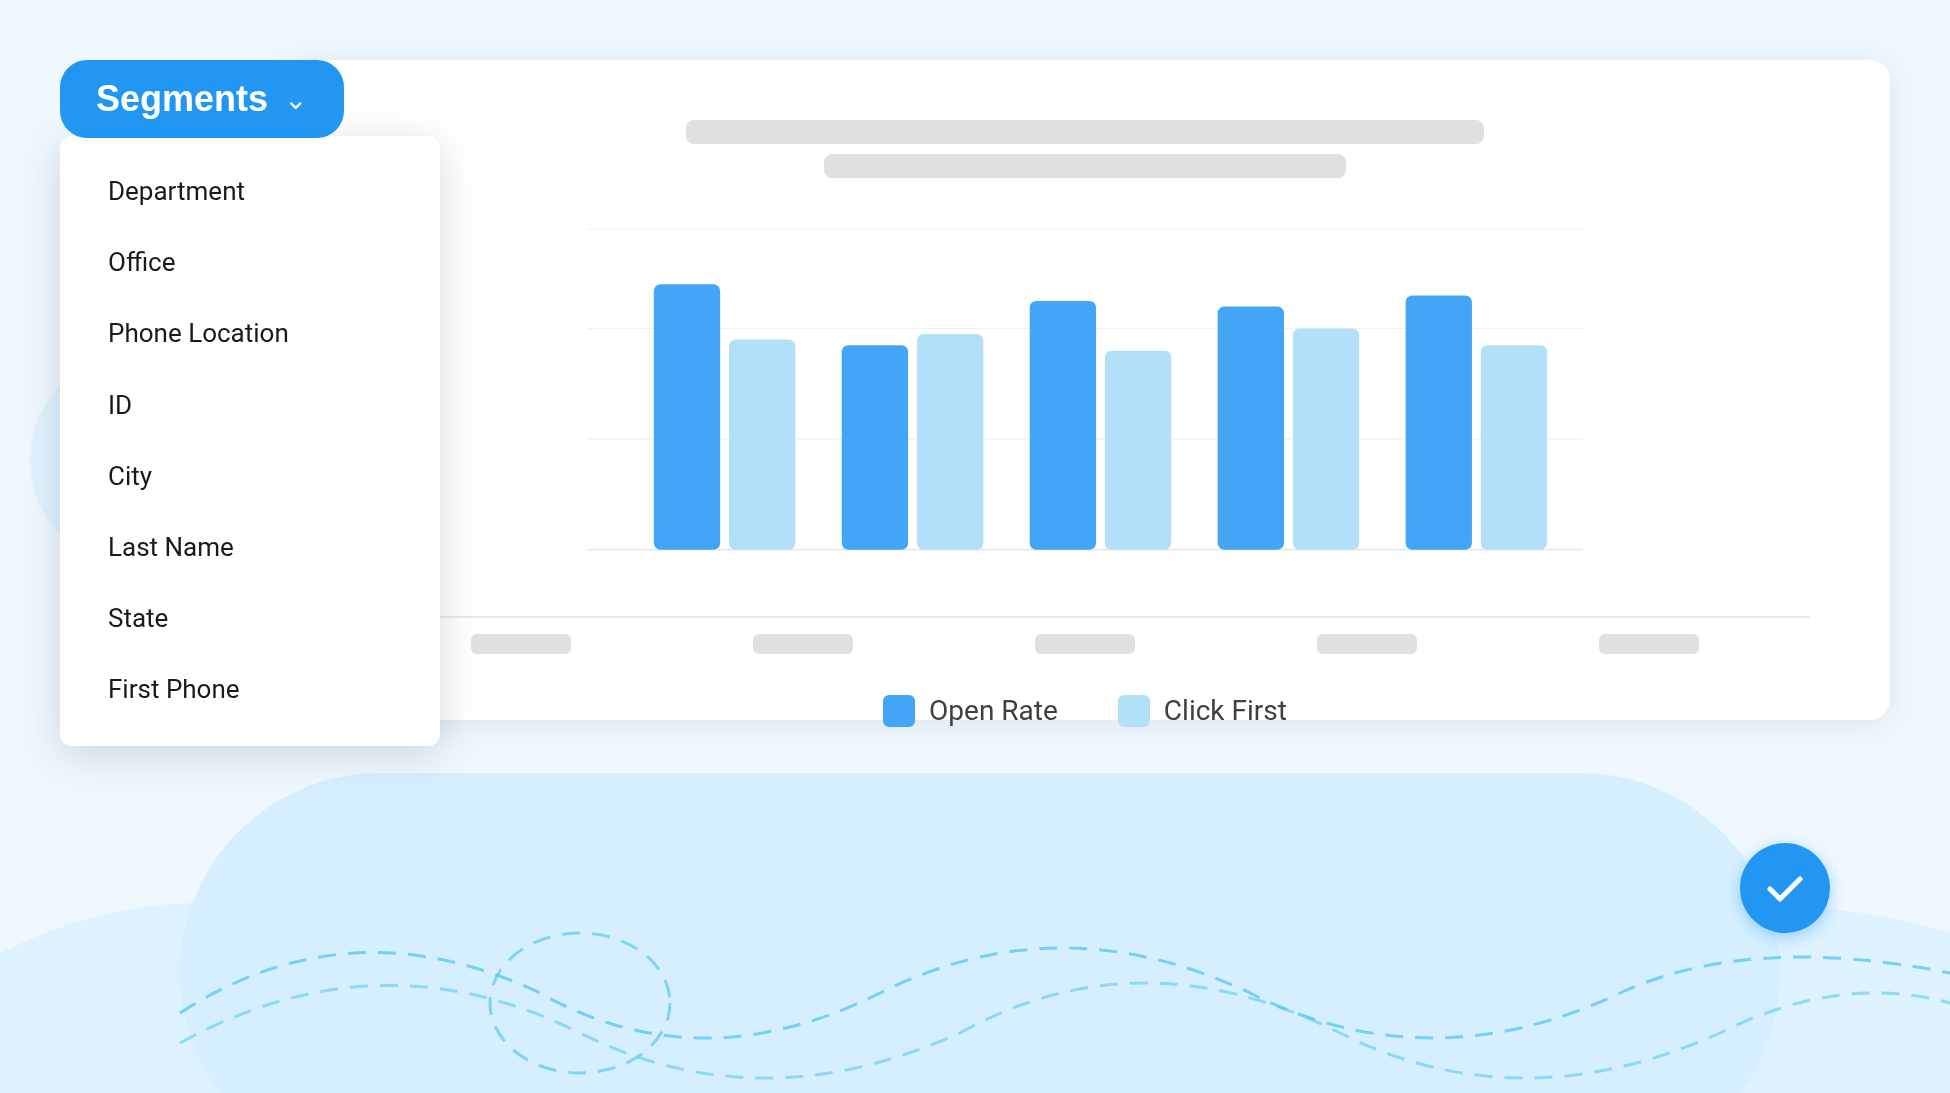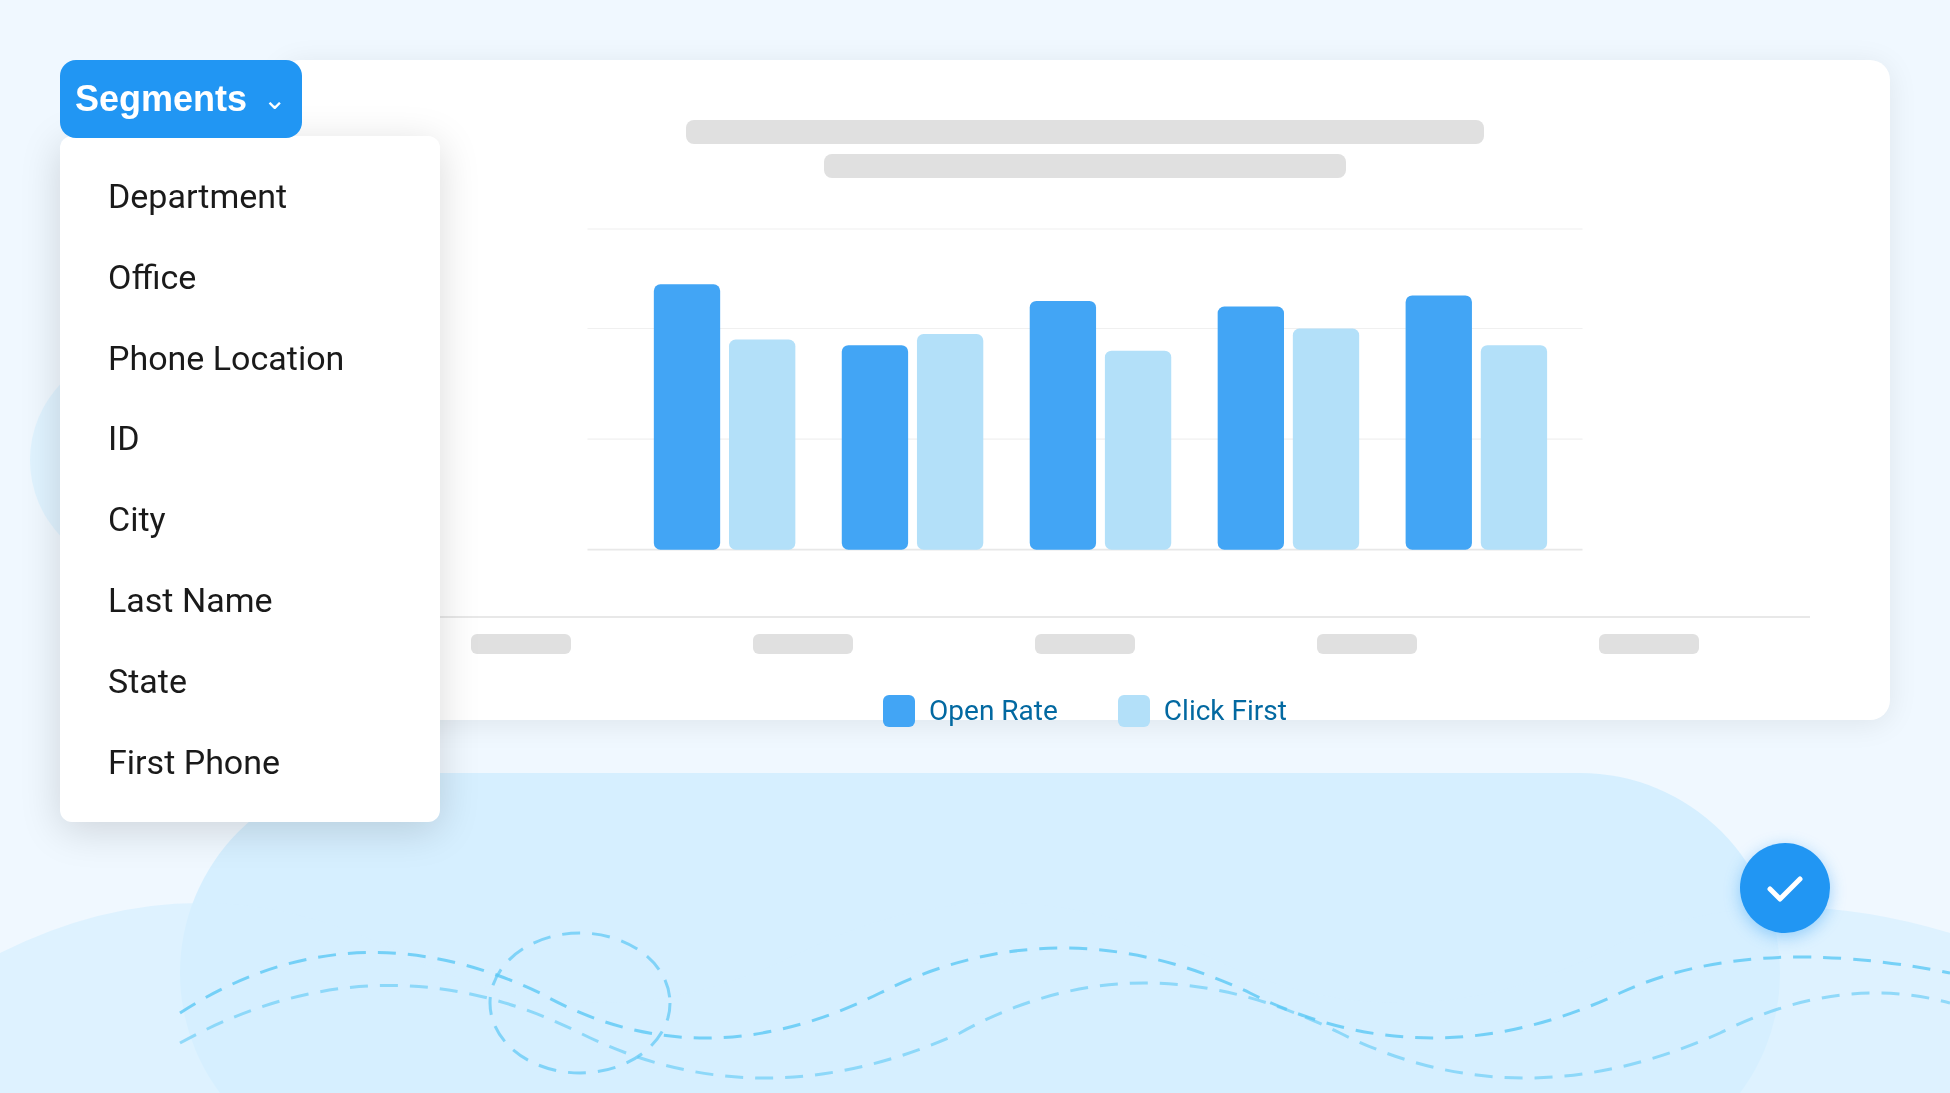--- a/index.html
+++ b/index.html
@@ -79,22 +79,22 @@
     }
 
     
     .segments-btn {
       position: absolute;
       top: 0;
       left: 0;
       background: #2196F3;
       color: white;
       border: none;
-      border-radius: 16px;
-      padding: 18px 15px;
+      border-radius: 27px;
+      padding: 18px 36px;
       font-size: 36px;
       font-weight: 600;
       cursor: pointer;
       display: flex;
       align-items: center;
       gap: 16px;
       z-index: 20;
       white-space: nowrap;
     }
     .segments-btn .chevron {
@@ -109,21 +109,21 @@
       left: 0;
       background: white;
       border-radius: 12px;
       box-shadow: 0 8px 40px rgba(0,0,0,0.15);
       width: 380px;
       z-index: 19;
       padding: 20px 0;
     }
     .dropdown-item {
       padding: 20px 48px;
-      font-size: 34px;
+      font-size: 26px;
       color: #1a1a1a;
       cursor: pointer;
       line-height: 1.2;
     }
 
     
     .chart-card {
       position: absolute;
       top: 0;
       left: 220px;
@@ -178,21 +178,21 @@
       display: flex;
       justify-content: center;
       gap: 60px;
       margin-top: 40px;
     }
     .legend-item {
       display: flex;
       align-items: center;
       gap: 14px;
       font-size: 28px;
-      color: #0369a1;
+      color: #404040;
     }
     .legend-color {
       width: 32px;
       height: 32px;
       border-radius: 6px;
     }
 
     
     .bar-chart-svg {
       width: 100%;

